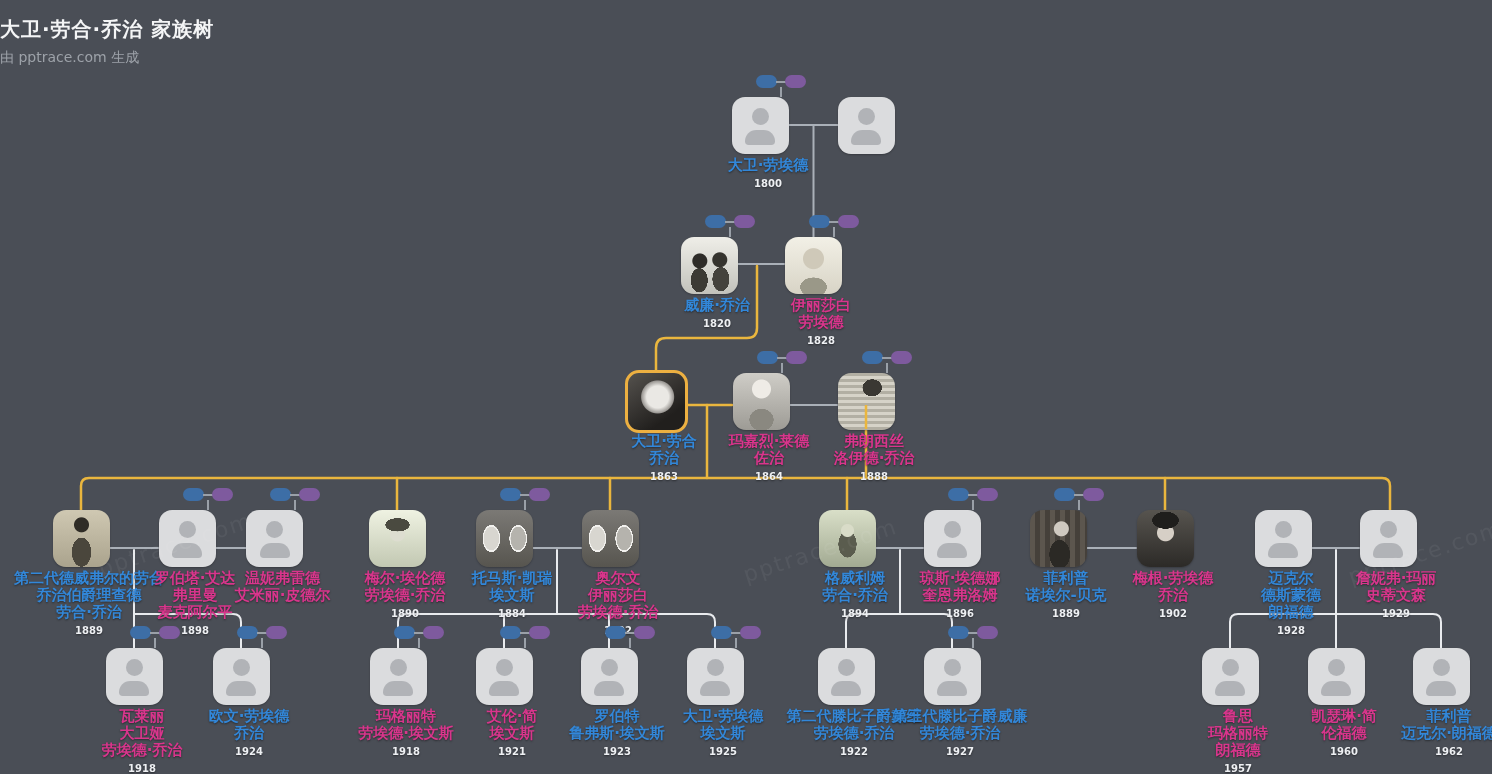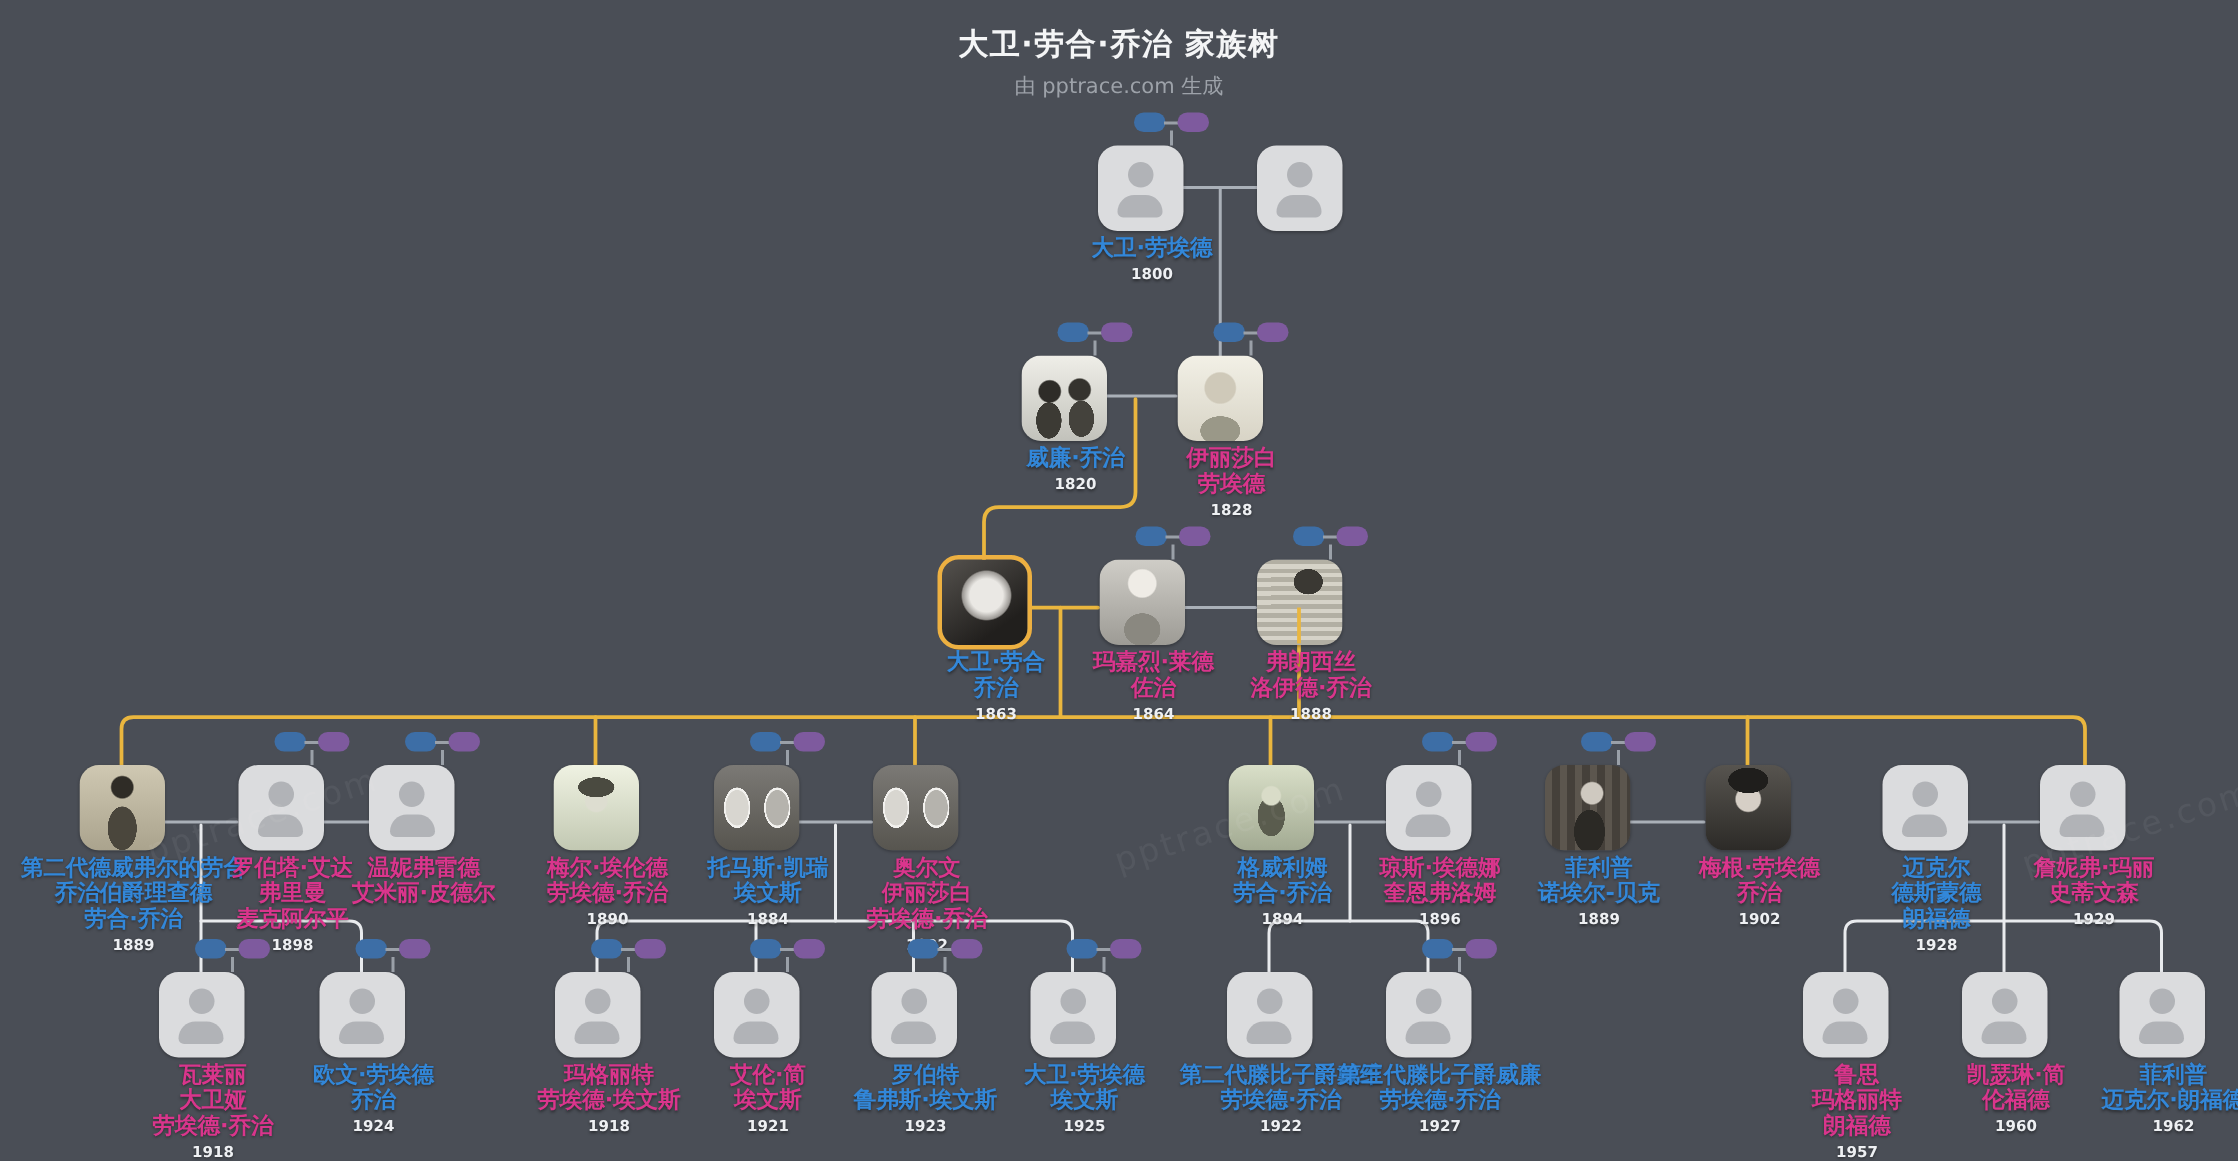--- a/index.html
+++ b/index.html
@@ -1,21 +1,21 @@
 <!DOCTYPE html>
 <html><head>
 <meta charset="utf-8">
 <style>
   html,body{margin:0;padding:0;background:#4a4e56;}
   #canvas{position:relative;width:1492px;height:774px;background:#4a4e56;overflow:hidden;
           font-family:"DejaVu Sans","Liberation Sans",sans-serif;}
   svg.wires{position:absolute;left:0;top:0;pointer-events:none;}
 
   
-  .header{position:absolute;left:0;right:0;top:16px;text-align:center;}
+  .header{position:absolute;left:0;right:0;top:16px;text-align:left;}
   .title{font-size:20px;font-weight:700;color:#f4f5f6;letter-spacing:1px;}
   .subtitle{margin-top:6px;font-size:14px;color:#9da2a9;}
 
   
   .wm{position:absolute;font-size:22px;color:rgba(255,255,255,0.055);
       transform:rotate(-18deg);white-space:nowrap;pointer-events:none;letter-spacing:2px;}
 
   
   .node{position:absolute;width:73px;}
   .photo{position:relative;width:57px;height:57px;border-radius:13px;background:#dbdcde;

